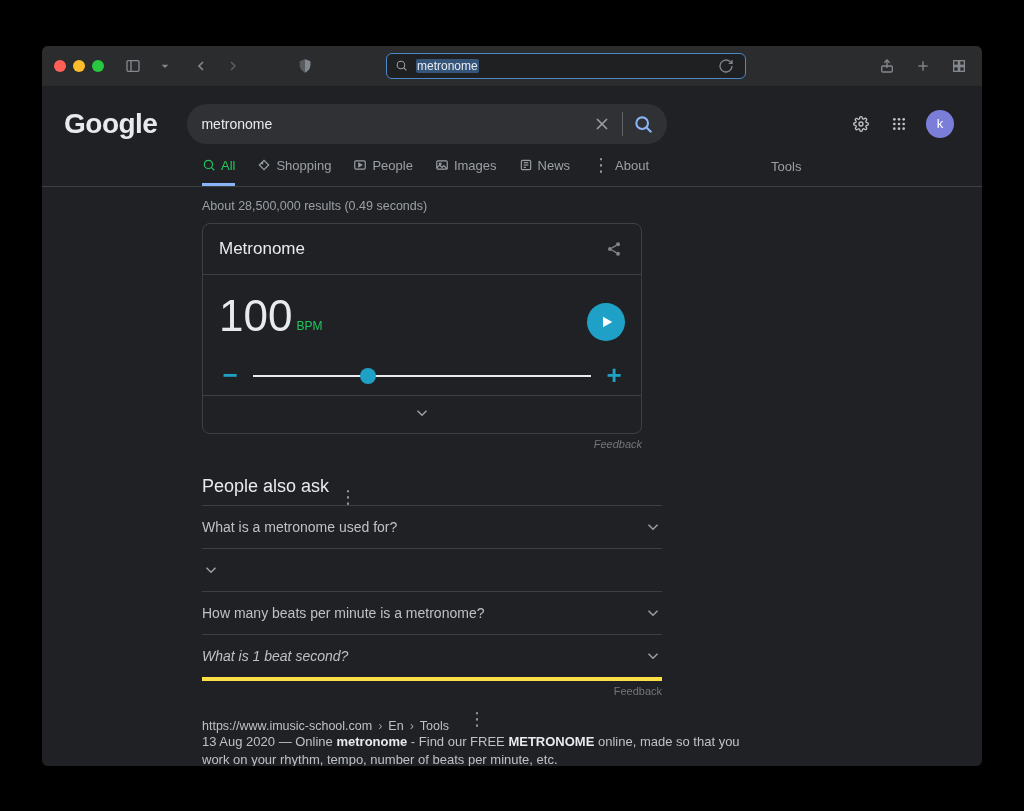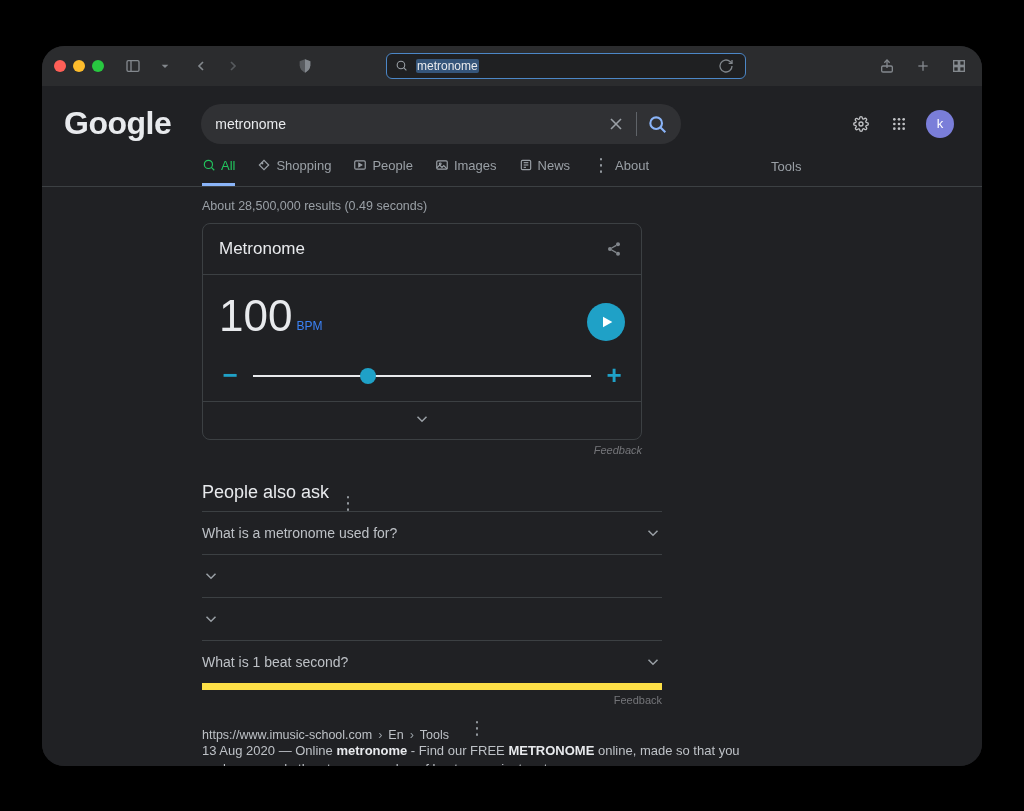--- a/index.html
+++ b/index.html
@@ -7,21 +7,21 @@
   body {
     background: #000;
     font-family: arial, sans-serif;
     display: flex; align-items: center; justify-content: center;
     color: #bdc1c6;
     font-size: 13px;
   }
   .window {
     width: 940px; height: 720px;
     background: #202124;
-    border-radius: 22px;
+    border-radius: 6px;
     overflow: hidden;
     box-shadow: 0 6px 30px rgba(0,0,0,0.6);
     display: flex; flex-direction: column;
   }
   
   .titlebar {
     height: 40px;
     background: #2b2c2e;
     display: flex; align-items: center;
     padding: 0 12px;
@@ -53,21 +53,21 @@
 
   
   .content { flex:1; overflow:auto; background:#202124; position:relative; }
 
   .header-row {
     display:flex; align-items:center; gap: 30px;
     padding: 18px 22px 0 22px;
   }
   .logo {
     font-family: 'Product Sans', arial, sans-serif;
-    font-size: 32px; font-weight: 550; color: #e8eaed; letter-spacing: -0.5px;
+    font-size: 28px; font-weight: 550; color: #e8eaed; letter-spacing: -0.5px;
   }
   .searchbox {
     flex: 0 0 480px;
     height: 40px;
     background: #303134;
     border-radius: 24px;
     display:flex; align-items:center;
     padding: 0 14px;
     gap: 10px;
   }
@@ -91,38 +91,38 @@
 
   .results { padding: 12px 0 20px 160px; width: 640px; }
   .stats { font-size: 12.5px; color:#9aa0a6; margin-bottom: 10px; }
 
   
   .metro-card {
     border: 1px solid #3c4043; border-radius: 8px; width: 440px;
     margin-top: 6px;
   }
   .metro-head { display:flex; align-items:center; justify-content:space-between; padding: 14px 16px; font-size:17px; color:#e8eaed; border-bottom:1px solid #3c4043;}
-  .metro-body { padding: 16px 16px 14px; border-bottom:1px solid #3c4043;}
+  .metro-body { padding: 16px 16px 8px; border-bottom:1px solid #3c4043;}
   .bpm-row { display:flex; align-items:flex-end; justify-content:space-between; }
   .bpm-val { font-size: 44px; color:#e8eaed; font-weight:400; display:flex; align-items:flex-end; gap:4px;}
-  .bpm-unit { font-size:12px; color:#3b82f6; margin-bottom:8px;}
+  .bpm-unit { font-size:12px; color:#22c55e; margin-bottom:8px;}
   .play-btn { width:38px; height:38px; border-radius:50%; background:#1fa1c7; display:flex;align-items:center;justify-content:center; cursor:pointer;}
   .play-btn svg { fill:#fff; width:16px; height:16px; margin-left:2px;}
   .slider-row { display:flex; align-items:center; gap:12px; margin-top:24px; }
   .pm { width:22px; height:22px; display:flex;align-items:center;justify-content:center; color:#1fa1c7; font-size:26px; font-weight:bold; cursor:pointer; }
   .track { flex:1; height:2px; background:#e8eaed; position:relative; }
   .thumb { position:absolute; top:50%; transform:translate(-50%,-50%); left:34%; width:16px; height:16px; border-radius:50%; background:#1fa1c7; }
   .metro-expand { text-align:center; padding:8px 0; color:#9aa0a6; }
   .feedback { text-align:right; font-size:11px; color:#747579; margin-top:4px; font-style: italic; width:440px;}
 
   
   .paa-head { display:flex; align-items:flex-end; gap:10px; margin-top:26px; font-size:18px; color:#e8eaed;}
   .paa-list { margin-top:8px; }
   .paa-item { display:flex; justify-content:space-between; align-items:center; padding:12px 0; border-top:1px solid #3c4043; color:#bdc1c6; font-size:14px; width:460px; cursor:pointer;}
-  .paa-item:last-child { border-bottom:7px solid #fde047; }
+  .paa-item:last-child { border-bottom:4px solid #fde047;font-style:italic; }
   .paa-item svg { width:18px; height:18px; color:#9aa0a6;}
   .feedback2 { text-align:right; font-size:11px; color:#747579; margin-top:4px; width:460px;}
 
   
   .organic { margin-top: 22px; width: 560px; font-size: 13px;}
   .organic .urln { color:#bdc1c6; font-size:12.5px; display:flex; align-items:flex-start; gap:6px;}
   .organic .sep { color:#9aa0a6; }
   .organic h3 { color:#8ab4f8; font-size:17px; font-weight:400; margin:3px 0 4px; cursor: pointer;}
   .organic .snippet { color:#bdc1c6; line-height:1.45; }
   .organic .snippet b { color:#e8eaed; font-weight:bold;}
@@ -349,20 +349,21 @@
             <svg viewBox="0 0 24 24" fill="none" stroke="currentColor" stroke-width="2">
               <polyline points="6 9 12 15 18 9"></polyline>
             </svg>
           </div>
         <div class="paa-item">
             <svg viewBox="0 0 24 24" fill="none" stroke="currentColor" stroke-width="2">
               <polyline points="6 9 12 15 18 9"></polyline>
             </svg>
           </div>
         <div class="paa-item">
+            <span>How many beats per minute is a metronome?</span>
             <svg viewBox="0 0 24 24" fill="none" stroke="currentColor" stroke-width="2">
               <polyline points="6 9 12 15 18 9"></polyline>
             </svg>
           </div>
         <div class="paa-item">
             <span>What is 1 beat second?</span>
             <svg viewBox="0 0 24 24" fill="none" stroke="currentColor" stroke-width="2">
               <polyline points="6 9 12 15 18 9"></polyline>
             </svg>
           </div>

